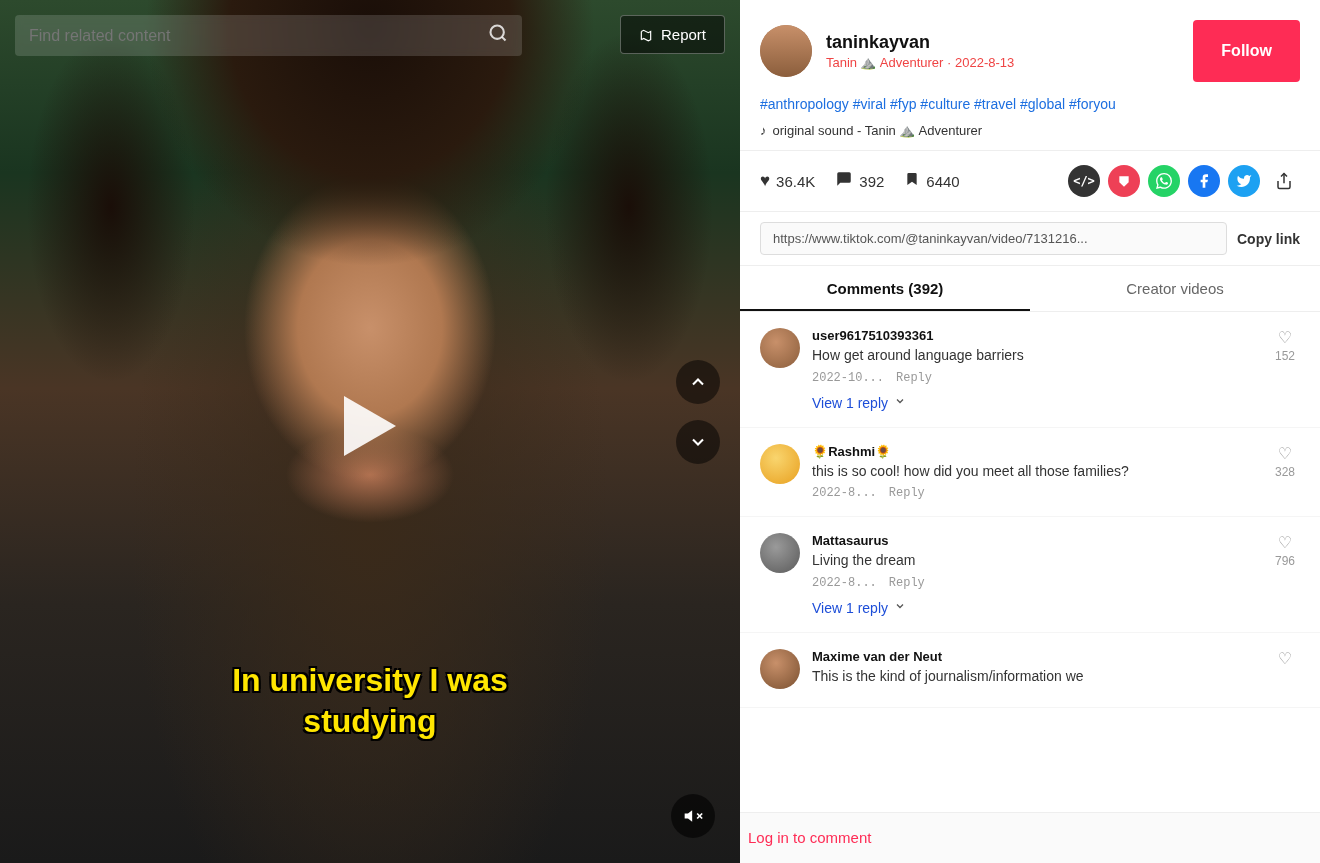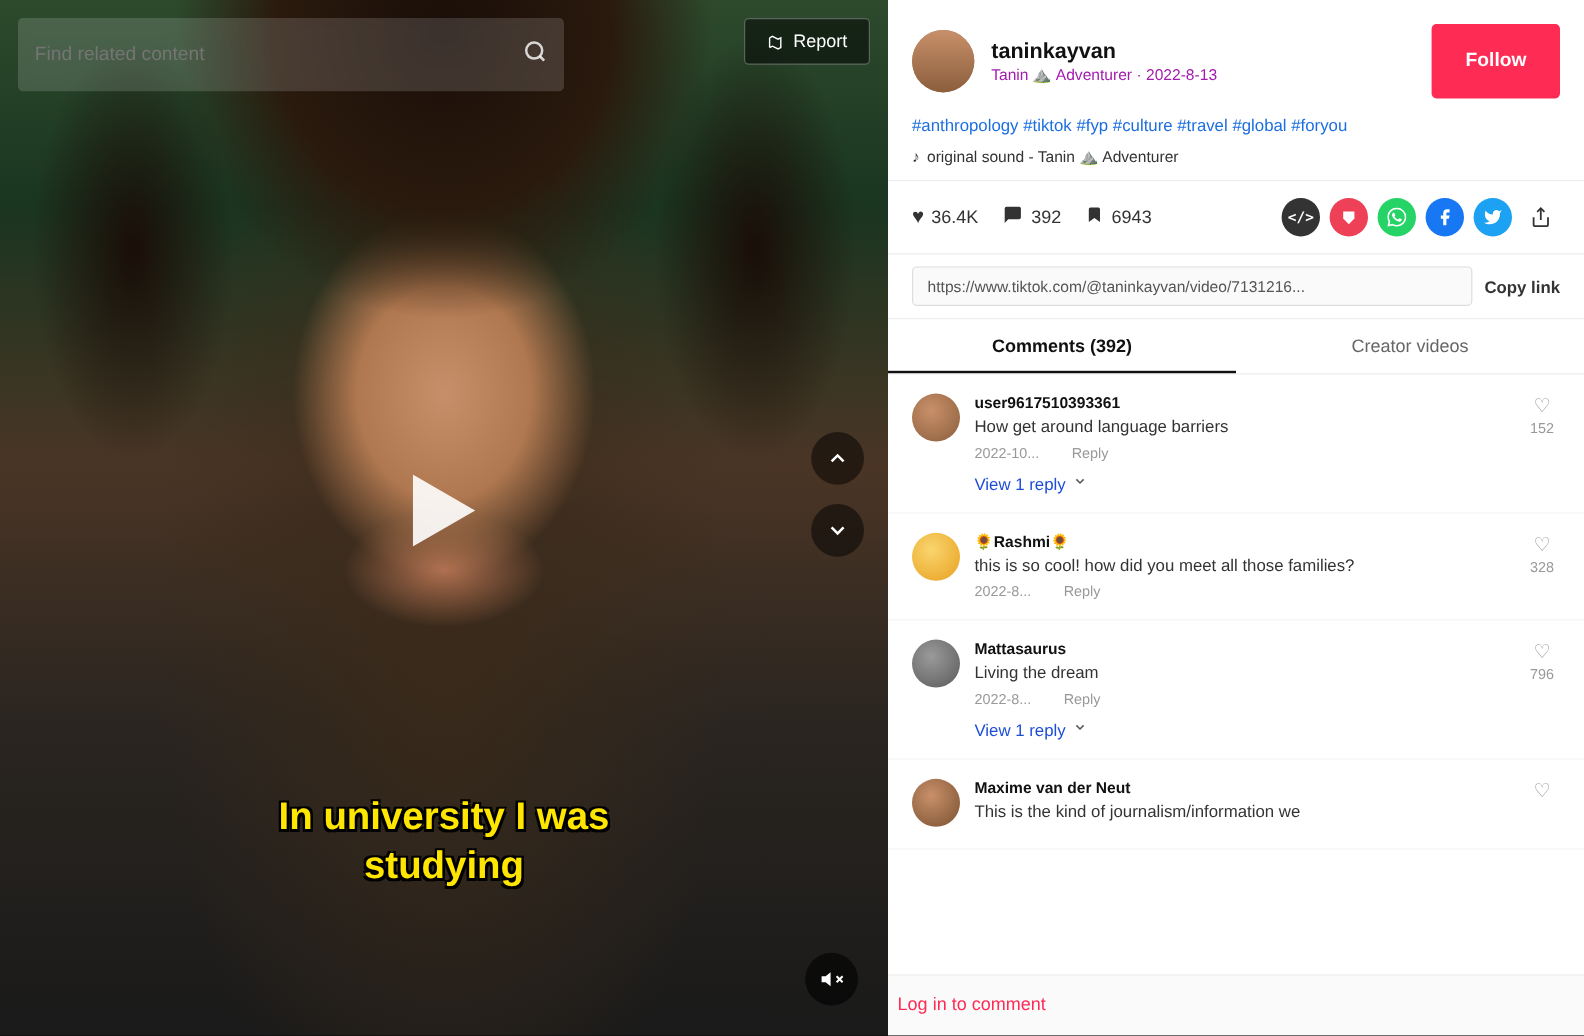--- a/index.html
+++ b/index.html
@@ -40,22 +40,22 @@
     }
 
     
     .search-bar {
       position: absolute;
       top: 15px; left: 15px;
       display: flex;
       align-items: center;
       background: rgba(255,255,255,0.15);
       border-radius: 4px;
-      padding: 18px 14px;
-      width: 455px;
+      padding: 8px 14px;
+      width: 507px;
       backdrop-filter: blur(4px);
     }
     .search-input {
       background: transparent;
       border: none;
       outline: none;
       color: rgba(255,255,255,0.7);
       font-size: 16px;
       flex: 1;
     }
@@ -169,21 +169,21 @@
     }
     .rp-avatar-inner {
       width: 100%; height: 100%;
       background: linear-gradient(180deg, #c8906a 0%, #8b5e3c 100%);
       border-radius: 50%;
     }
     .rp-user-info { flex: 1; }
     .rp-username {
       font-size: 18px; font-weight: 700; color: #111;
     }
-    .rp-meta { font-size: 13px; color: #a21caf; margin-top: 2px; }
+    .rp-meta { font-size: 13px; color: #ef4444; margin-top: 2px; }
     .follow-btn {
       background: #FE2C55;
       color: #fff;
       border: none;
       border-radius: 4px;
       padding: 22px 28px;
       font-size: 16px;
       font-weight: 700;
       cursor: pointer;
     }
@@ -317,21 +317,21 @@
     .comment-username {
       font-size: 13px; font-weight: 600; color: #111;
       margin-bottom: 3px;
     }
     .comment-text {
       font-size: 14px; color: #333; line-height: 1.4;
       margin-bottom: 5px;
     }
     .comment-meta {
       font-size: 12px; color: #999;
-      display: flex; align-items: center; gap: 27px;
+      display: flex; align-items: center; gap: 12px; font-family: Liberation Mono, monospace;
     }
     .reply-link {
       color: #999; cursor: pointer; font-size: 12px;
     }
     .comment-like {
       display: flex; flex-direction: column; align-items: center;
       gap: 2px; min-width: 30px;
     }
     .like-icon { font-size: 16px; color: #999; cursor: pointer; }
     .like-count { font-size: 12px; color: #999; }
@@ -432,21 +432,21 @@
           <span> · </span>
           <span>2022-8-13</span>
         </div>
       </div>
       <button class="follow-btn">Follow</button>
     </div>
 
     <div class="rp-hashtags">
       <span class="hashtag">#anthropology</span>
       <span> </span>
-      <span class="hashtag">#tiktok</span>
+      <span class="hashtag">#viral</span>
       <span> </span>
       <span class="hashtag">#fyp</span>
       <span> </span>
       <span class="hashtag">#culture</span>
       <span> </span>
       <span class="hashtag">#travel</span>
       <span> </span>
       <span class="hashtag">#global</span>
       <span> </span>
       <span class="hashtag">#foryou</span>
@@ -470,21 +470,21 @@
           </svg>
       </span>
       <span class="stat-value">392</span>
     </div>
     <div class="stat-item">
       <span class="stat-icon">
         <svg width="16" height="18" viewBox="0 0 24 24" fill="#333">
             <path d="M19 21l-7-5-7 5V5a2 2 0 0 1 2-2h10a2 2 0 0 1 2 2z"></path>
           </svg>
       </span>
-      <span class="stat-value">6943</span>
+      <span class="stat-value">6440</span>
     </div>
 
     <div class="share-icons">
       <button class="share-icon-btn si-code">&lt;/&gt;</button>
       <button class="share-icon-btn si-pocket">
         <svg width="14" height="14" viewBox="0 0 24 24" fill="white">
             <path d="M4 4h16v10l-8 8-8-8V4z"></path>
           </svg>
       </button>
       <button class="share-icon-btn si-whatsapp">

